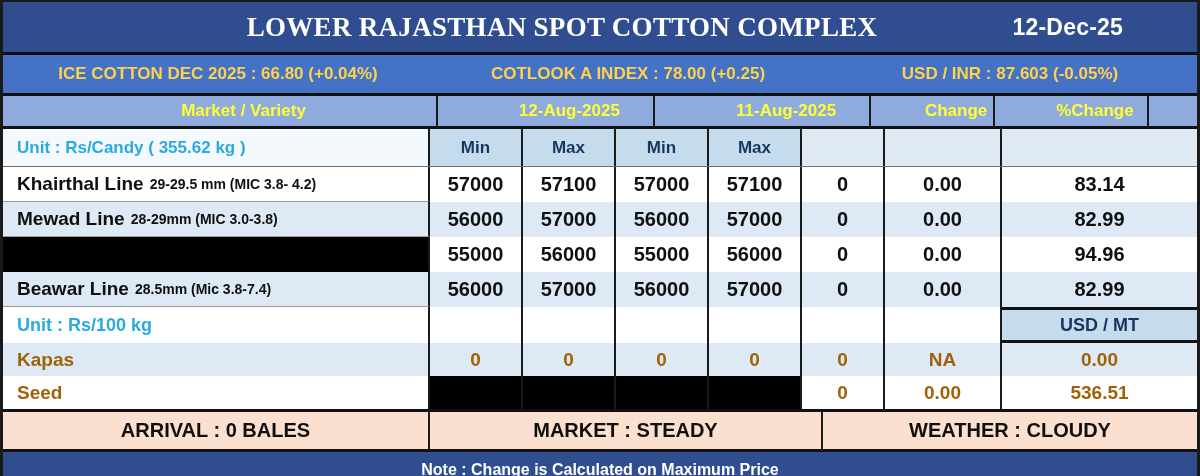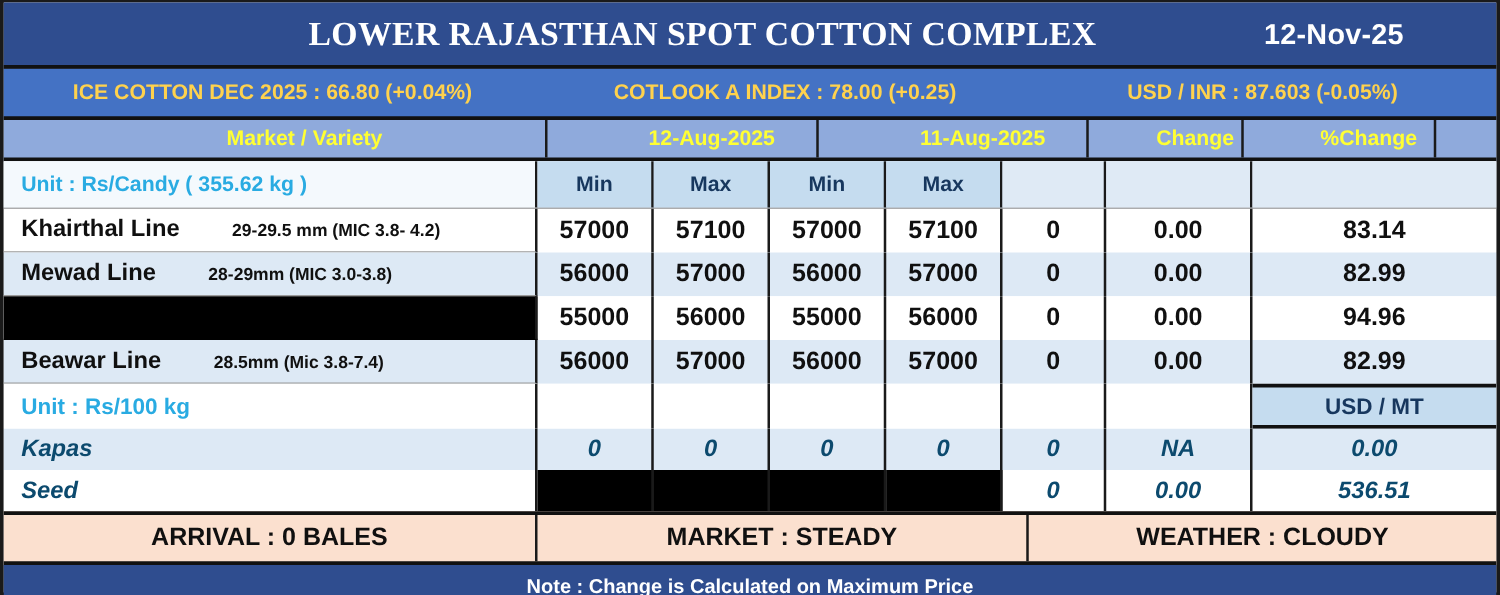--- a/index.html
+++ b/index.html
@@ -144,21 +144,20 @@
   .row-data .cell {
     font-size: 20px;
     color: #101010;
     font-weight: bold;
   }
   .row-data.alt { background: #dde9f5; }
   .row-data.white { background: #ffffff; }
   .row-data .c-name {
     font-weight: normal;
     border-bottom: 1px solid #9a9a9a;
-    gap: 36px;
   }
   .vname {
     font-size: 19px;
     font-weight: bold;
     color: #101010;
   }
   .vspec {
     font-size: 14px;
     font-weight: bold;
     color: #101010;
@@ -187,21 +186,21 @@
     font-weight: bold;
     font-size: 18px;
     border-top: 3px solid #111111;
     border-bottom: 3px solid #111111;
     box-sizing: border-box;
   }
 
   .row-kapas { height: 33px; background: #dde9f5; }
   .row-seed  { height: 33px; background: #ffffff; }
   .row-kapas .cell, .row-seed .cell {
-    font-size: 19px; color: #0c4a6e; font-weight: bold; font-style: italic;
+    font-size: 19px; color: #a16207; font-weight: bold;
   }
   .row-kapas .c-name, .row-seed .c-name {
     font-size: 19px; font-weight: bold;
   }
 
   
   .status-bar {
     height: 37px;
     display: flex;
     background: #fbe0cf;
@@ -237,21 +236,21 @@
     flex: 0 0 35px;
   }
 </style>
 </head>
 <body>
 
 <div class="sheet">
 
   <div class="title-bar">
     <div class="title-main">LOWER RAJASTHAN SPOT COTTON COMPLEX</div>
-    <div class="title-date">12-Nov-25</div>
+    <div class="title-date">12-Dec-25</div>
   </div>
 
   <div class="ticker-bar">
     <div class="ticker-cell tk1">ICE COTTON DEC 2025 : 66.80 (+0.04%)</div>
     <div class="ticker-cell tk2">COTLOOK A INDEX : 78.00 (+0.25)</div>
     <div class="ticker-cell tk3">USD / INR : 87.603 (-0.05%)</div>
   </div>
 
   <div class="grid">
 

